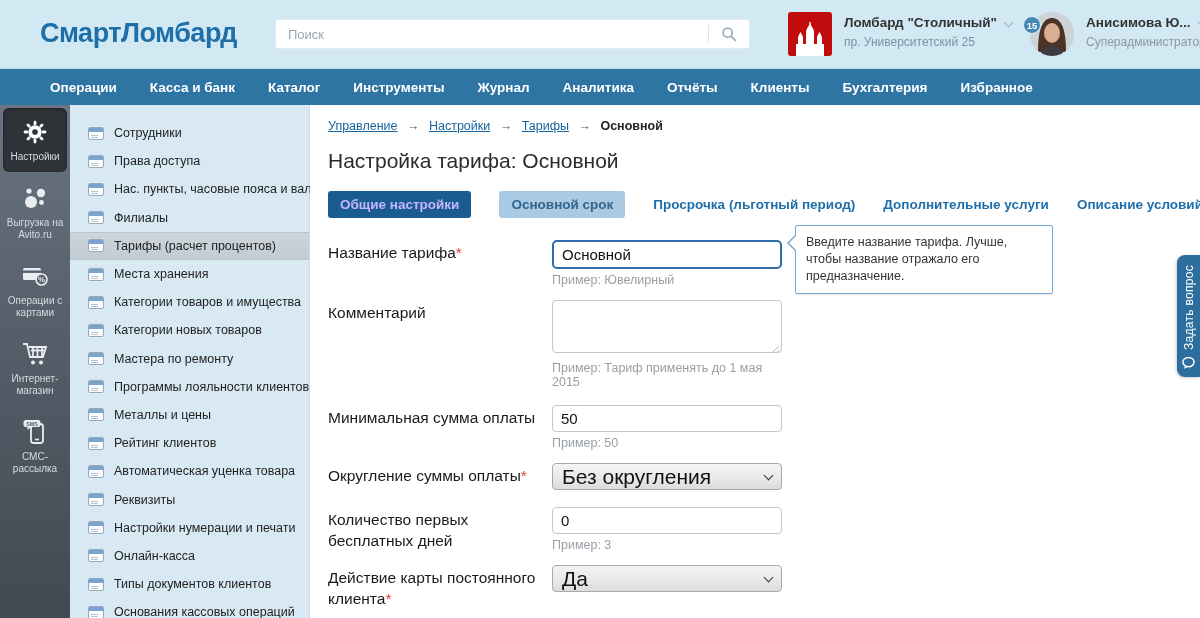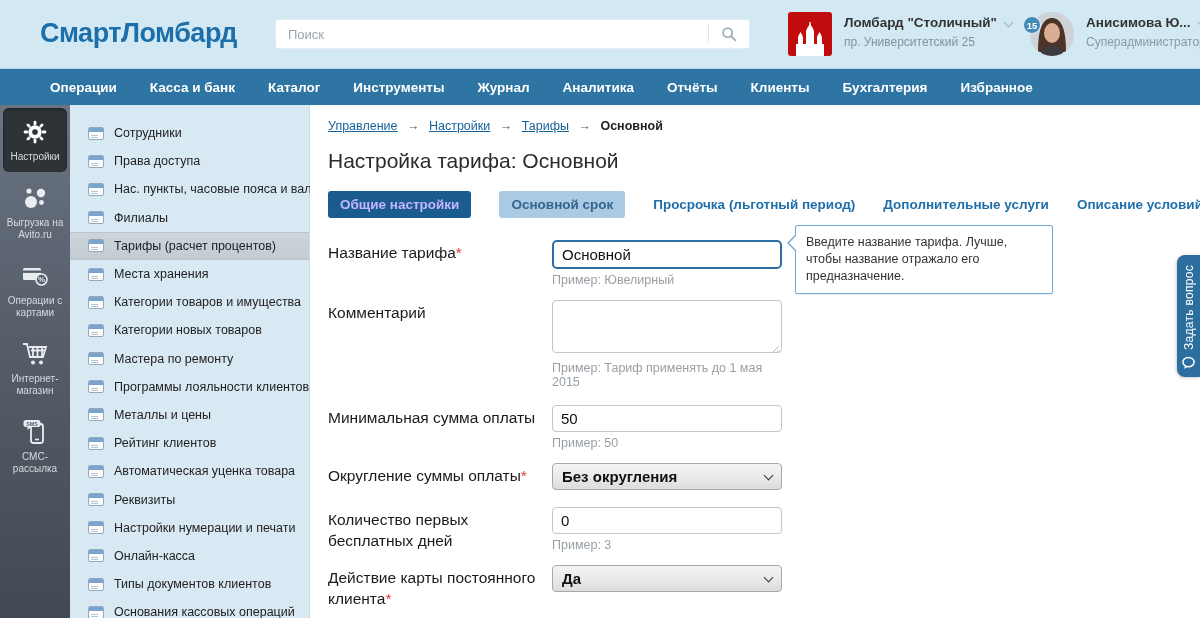--- a/index.html
+++ b/index.html
@@ -77,21 +77,21 @@
   .tinput.focused { border:2px solid #2f6da8; border-radius:5px; height:29px; }
   .thint { margin-top:4px; font-size:12.5px; color:#98a0a6; }
   .tarea-wrap { position:relative; width:230px; }
   .tarea { width:230px; height:53px; border:1px solid #c6c6c6; border-radius:4px; resize:none; font-family:inherit; font-size:14px; padding:4px 8px; outline:none; }
   .resize-grip { position:absolute; right:3px; bottom:5px; width:9px; height:9px;
     background:repeating-linear-gradient(135deg, transparent 0 2px, #b9b9b9 2px 3px);
     clip-path:polygon(100% 0, 100% 100%, 0 100%); }
   .selbox { width:230px; height:27px; border:1px solid #a9a9a9; border-radius:4px;
     background:linear-gradient(180deg,#f4f4f4 0%,#e9e9e9 55%,#dcdcdc 100%);
     display:flex; align-items:center; justify-content:space-between; padding:0 9px; cursor:pointer; }
-  .selbox .sel-val { font-size:15px; color:#111;font-weight:bold; }
+  .selbox .sel-val { font-size:21px; color:#111; }
   .sel-chev { width:7px; height:7px; border-right:1.6px solid #333; border-bottom:1.6px solid #333; transform:rotate(45deg); margin-top:-3px; }
 
   .tooltip { position:absolute; left:485px; top:120px; width:258px; background:#fff; border:1px solid #74a7cf; border-radius:2px; padding:8px 10px; font-size:12.5px; color:#333; line-height:1.35; box-shadow:0 1px 2px rgba(0,0,0,.08); }
   .tooltip:before { content:""; position:absolute; left:-9px; top:8px; border:9px solid transparent; border-right-color:#74a7cf; border-left:none; }
   .tooltip:after { content:""; position:absolute; left:-7.5px; top:9px; border:8px solid transparent; border-right-color:#fff; border-left:none; }
 
   .ask-btn { position:absolute; right:0; top:255px; width:23px; height:122px; background:#2c6e9e; border-radius:8px 0 0 8px; cursor:pointer; display:flex; flex-direction:column; align-items:center; justify-content:flex-start; padding:10px 0 6px; box-shadow:-1px 1px 3px rgba(0,0,0,.2); }
   .ask-label { writing-mode:vertical-rl; transform:rotate(180deg); color:#fff; font-size:12px; white-space:nowrap; letter-spacing:.3px; }
   .ask-icon { margin-top:6px; }
 </style>

